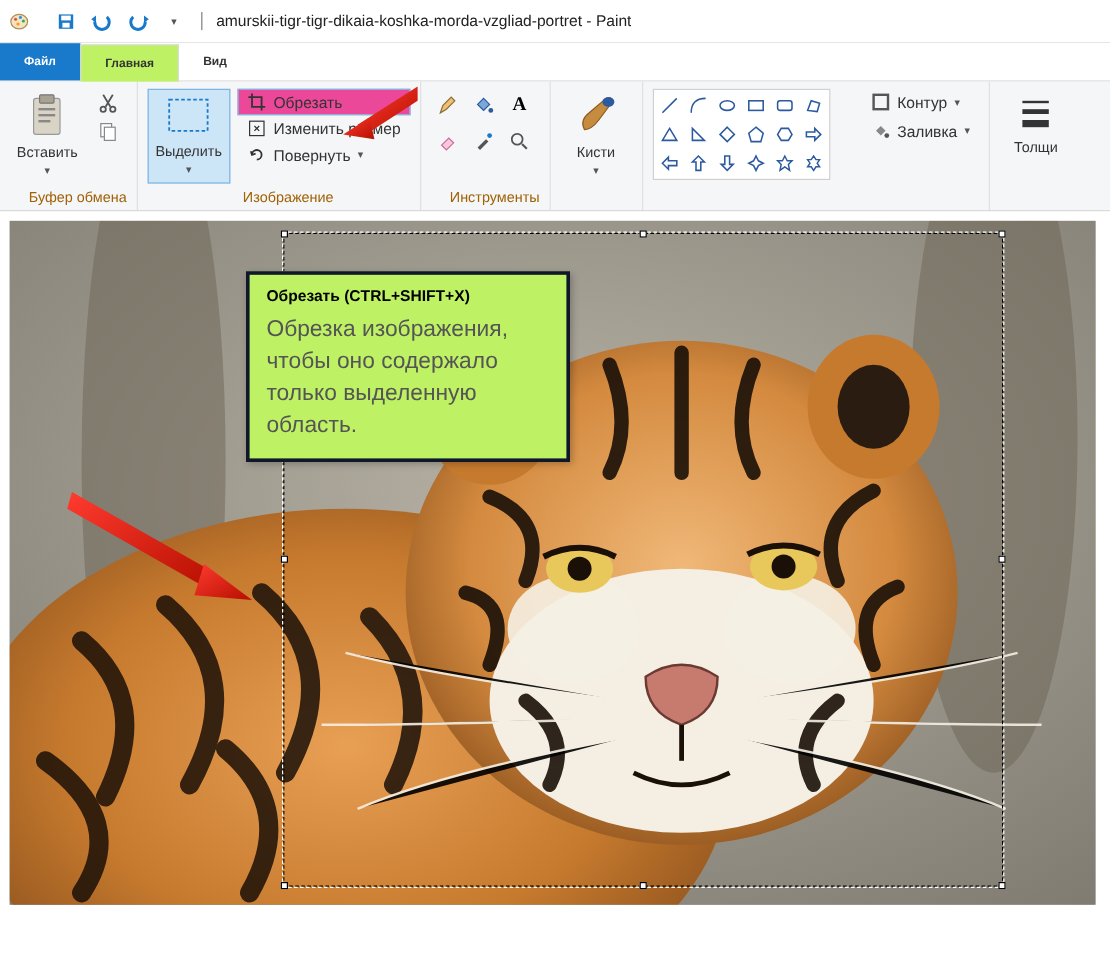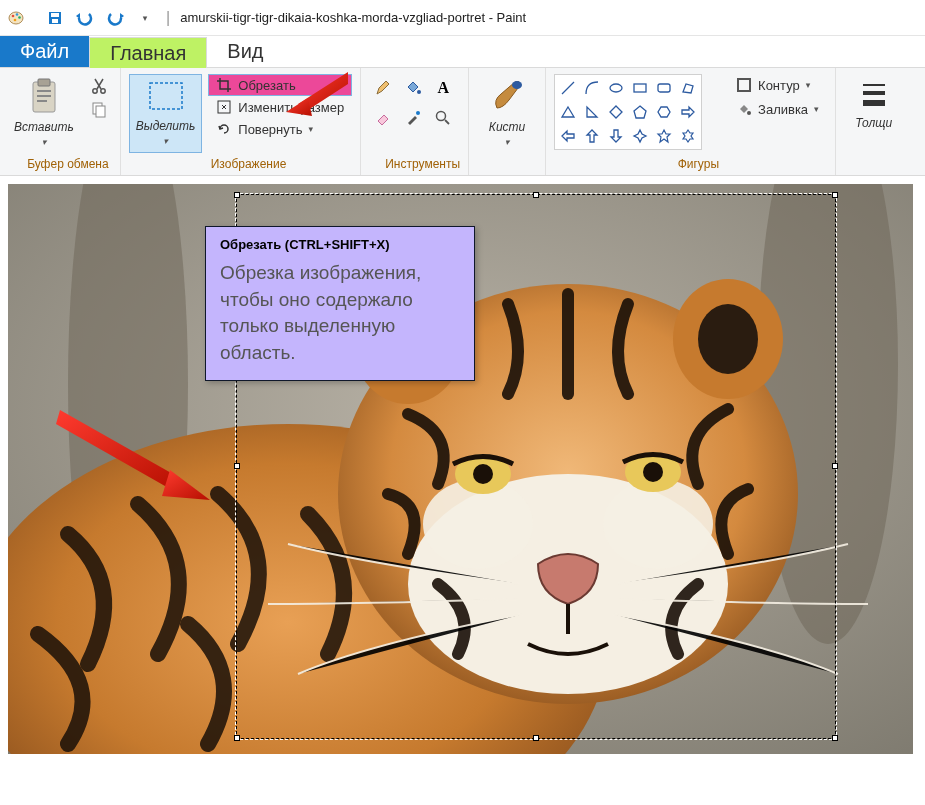--- a/index.html
+++ b/index.html
@@ -7,30 +7,30 @@
 
   
   .titlebar { height: 36px; display: flex; align-items: center; background: #fff; border-bottom: 1px solid #e5e5e5; padding: 0 6px; gap: 4px; }
   .app-icon { width: 20px; height: 20px; display:flex; align-items:center; justify-content:center; }
   .qa-btn { width: 26px; height: 26px; display:flex; align-items:center; justify-content:center; cursor:pointer; }
   .title-sep { color:#999; margin: 0 4px; }
   .title-text { font-size: 13px; color:#222; margin-left: 2px; overflow:hidden; white-space:nowrap; }
 
   
   .tabs { height: 32px; display:flex; align-items:stretch; border-bottom: 1px solid #dadada; background:#fff; }
-  .tab { padding: 0 20px; display:flex; align-items:center; font-size: 20px; color:#333; cursor:pointer; }
+  .tab { padding: 0 20px; display:flex; align-items:center; font-size: 10px; color:#333; cursor:pointer;font-weight:bold; }
   .tab.file { background:#1979ca; color:#fff; }
   .tab.active { background:#bef264; border-top:1px solid #dadada; border-left:1px solid #dadada; border-right:1px solid #dadada; position:relative; top:1px; }
 
   
   .ribbon { background:#f5f6f7; border-bottom:1px solid #dadada; display:flex; align-items:stretch; }
   .group { display:flex; flex-direction:column; padding: 6px 8px 4px; border-right:1px solid #e0e0e0; }
   .group-controls { display:flex; align-items:flex-start; gap:6px; flex:1; }
   .group-label { font-size:12px; color:#a16207; text-align:center; margin-top:4px;margin-left:16px; }
-  .big-btn { display:flex; flex-direction:column; align-items:center; justify-content:center; padding:4px 6px; cursor:pointer; gap:4px; min-width:60px;font-style:italic; }
+  .big-btn { display:flex; flex-direction:column; align-items:center; justify-content:center; padding:4px 6px; cursor:pointer; gap:4px; min-width:60px; }
   .big-btn.selected { background:#cde6f7; border:1px solid #7eb4e2; }
   .big-btn .lbl { font-size:12px; color:#333; text-align:center; line-height:1.2; }
   .row-btn { display:flex; align-items:center; gap:6px; padding:3px 8px; cursor:pointer; font-size:13px; color:#333; }
   .row-btn.hovered { background:#ec4899; border:1px solid #7eb4e2; padding:2px 7px; }
   .small-stack { display:flex; flex-direction:column; }
 
   .tool-grid { display:grid; grid-template-columns: repeat(3, 28px); grid-auto-rows:28px; gap:2px; }
   .tool-grid .cell { display:flex; align-items:center; justify-content:center; cursor:pointer; }
 
   .shapes-area { display:flex; align-items:flex-start; gap:26px; }
@@ -43,21 +43,21 @@
   
   .canvas-wrap { position:relative; width: 905px; height: 570px; margin:8px 0 0 8px; background:#8a8a84; overflow:hidden; }
   .tiger { width:100%; height:100%; display:block; }
   .selection { position:absolute; left:228px; top:10px; width:600px; height:545px; border:1px dashed #000; outline:1px dashed #fff; }
   .handle { position:absolute; width:6px; height:6px; background:#fff; border:1px solid #000; }
   .h-tl{ left:-3px; top:-3px; } .h-tm{ left:50%; top:-3px; margin-left:-3px;} .h-tr{ right:-3px; top:-3px; }
   .h-ml{ left:-3px; top:50%; margin-top:-3px; } .h-mr{ right:-3px; top:50%; margin-top:-3px; }
   .h-bl{ left:-3px; bottom:-3px; } .h-bm{ left:50%; bottom:-3px; margin-left:-3px; } .h-br{ right:-3px; bottom:-3px; }
 
   
-  .tooltip { position:absolute; left:205px; top:226px; width:270px; background:#c4b5fd; border:1px solid #0f172a; box-shadow:2px 2px 6px rgba(0,0,0,.25); padding:10px 14px 14px; z-index:50; }
+  .tooltip { position:absolute; left:205px; top:226px; width:270px; background:#bef264; border:3px solid #0f172a; box-shadow:2px 2px 6px rgba(0,0,0,.25); padding:10px 14px 14px; z-index:50; }
   .tooltip .tt-title { font-weight:bold; font-size:13px; margin-bottom:8px; }
   .tooltip .tt-body { font-size:19px; color:#555; line-height:1.4; }
 
   
   .arrow { position:absolute; z-index:60; }
 </style>
 </head>
 <body>
 
 <div class="titlebar">
@@ -332,21 +332,20 @@
             <svg width="16" height="16">
                 <path d="M4 8 L8 4 L12 8 L8 12 Z" fill="#888"></path>
                 <circle cx="13" cy="12" r="2" fill="#555"></circle>
               </svg>
             <span>Заливка</span> 
               <span class="caret">▾</span>
           </div>
         </div>
       </div>
     </div>
-    <div class="group-label">Фигуры</div>
   </div>
 
   <div class="group" style="border-right:none;">
     <div class="group-controls">
       <div class="big-btn">
         <svg width="30" height="34" viewBox="0 0 30 34">
           <rect x="4" y="6" width="22" height="2" fill="#333"></rect>
             <rect x="4" y="13" width="22" height="4" fill="#333"></rect>
             <rect x="4" y="22" width="22" height="6" fill="#333"></rect>
         </svg>

